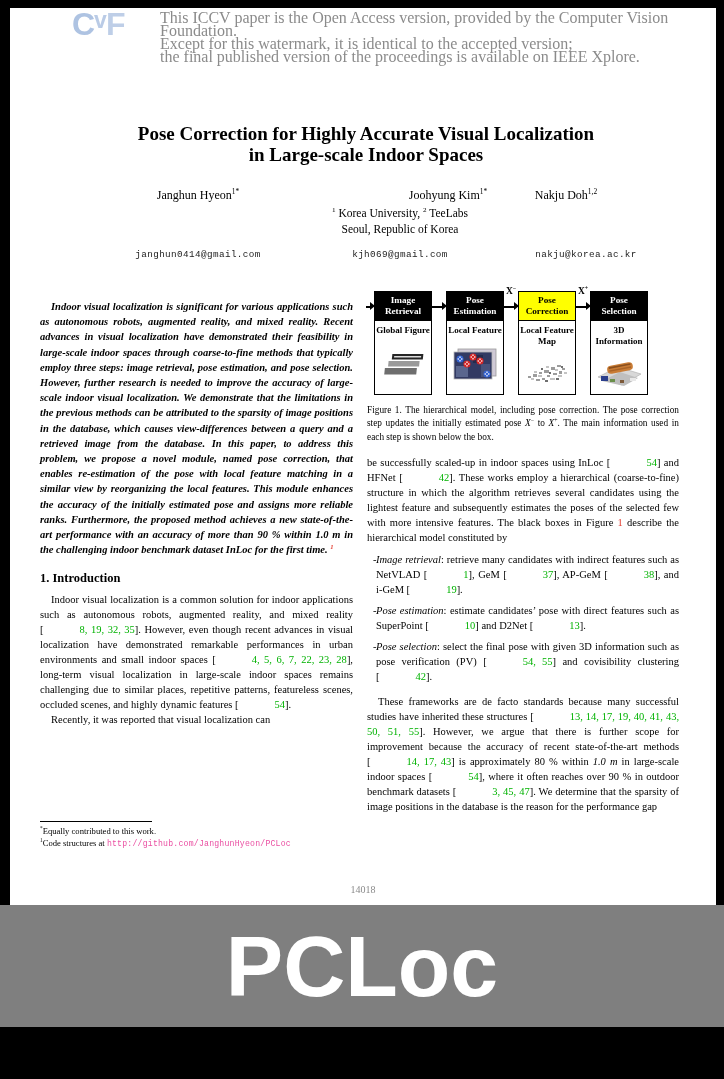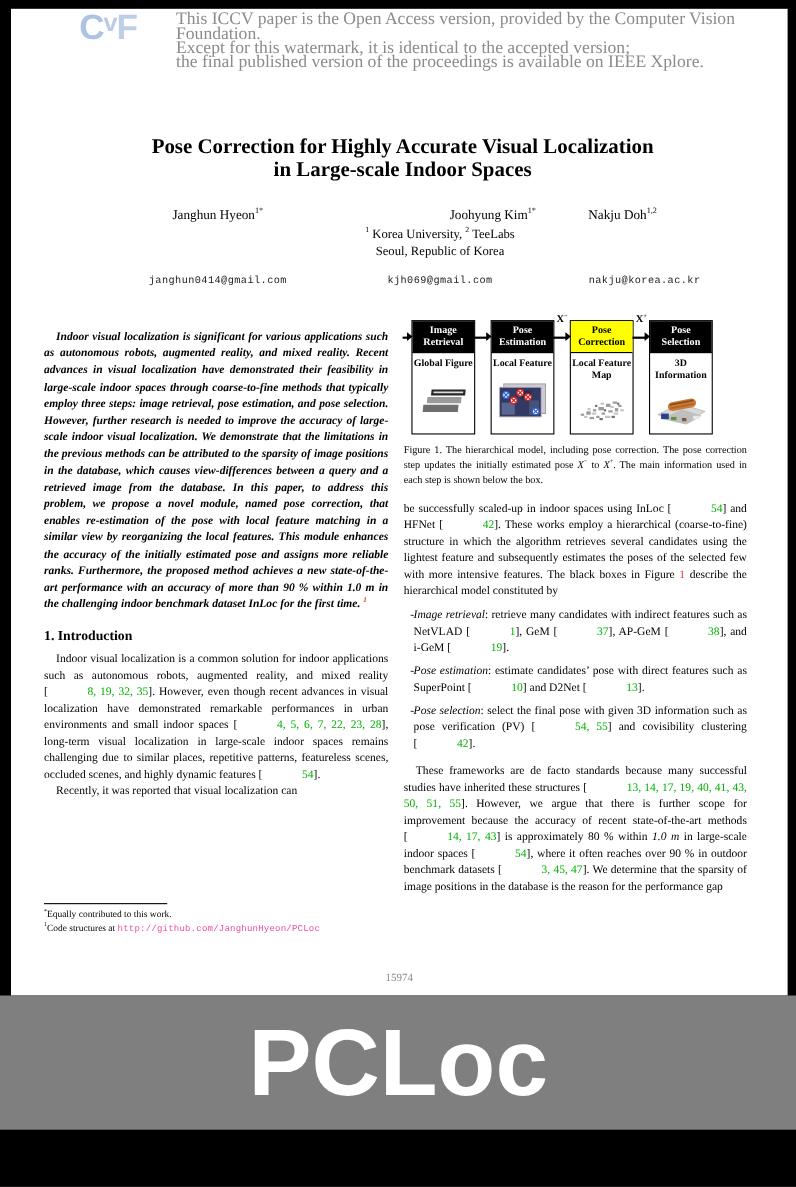--- a/index.html
+++ b/index.html
@@ -261,18 +261,18 @@
       </div>
       <div class="bullet">
         <span class="dash">-</span>
         <span class="btxt"><span class="sg-i">Pose selection</span><span>: select the final pose with given 3D information such as pose verification (PV) [</span><span class="sg-cite">54, 55</span><span>] and covisibility clustering [</span><span class="sg-cite">42</span><span>].</span></span>
       </div>
     </div>
 
     <div class="para" style="margin-top:10px;"><span>These frameworks are de facto standards because many successful studies have inherited these structures [</span><span class="sg-cite">13, 14, 17, 19, 40, 41, 43, 50, 51, 55</span><span>]. However, we argue that there is further scope for improvement because the accuracy of recent state-of-the-art methods [</span><span class="sg-cite">14, 17, 43</span><span>] is approximately 80 % within </span><span class="sg-i">1.0 m</span><span> in large-scale indoor spaces [</span><span class="sg-cite">54</span><span>], where it often reaches over 90 % in outdoor benchmark datasets [</span><span class="sg-cite">3, 45, 47</span><span>]. We determine that the sparsity of image positions in the database is the reason for the performance gap</span></div>
   </div>
 
-  <div class="pagenum">15974</div>
+  <div class="pagenum">14018</div>
 </div>
 
 <div class="banner">
   <span class="banner-label">PCLoc</span>
 </div>
 
 </body></html>

